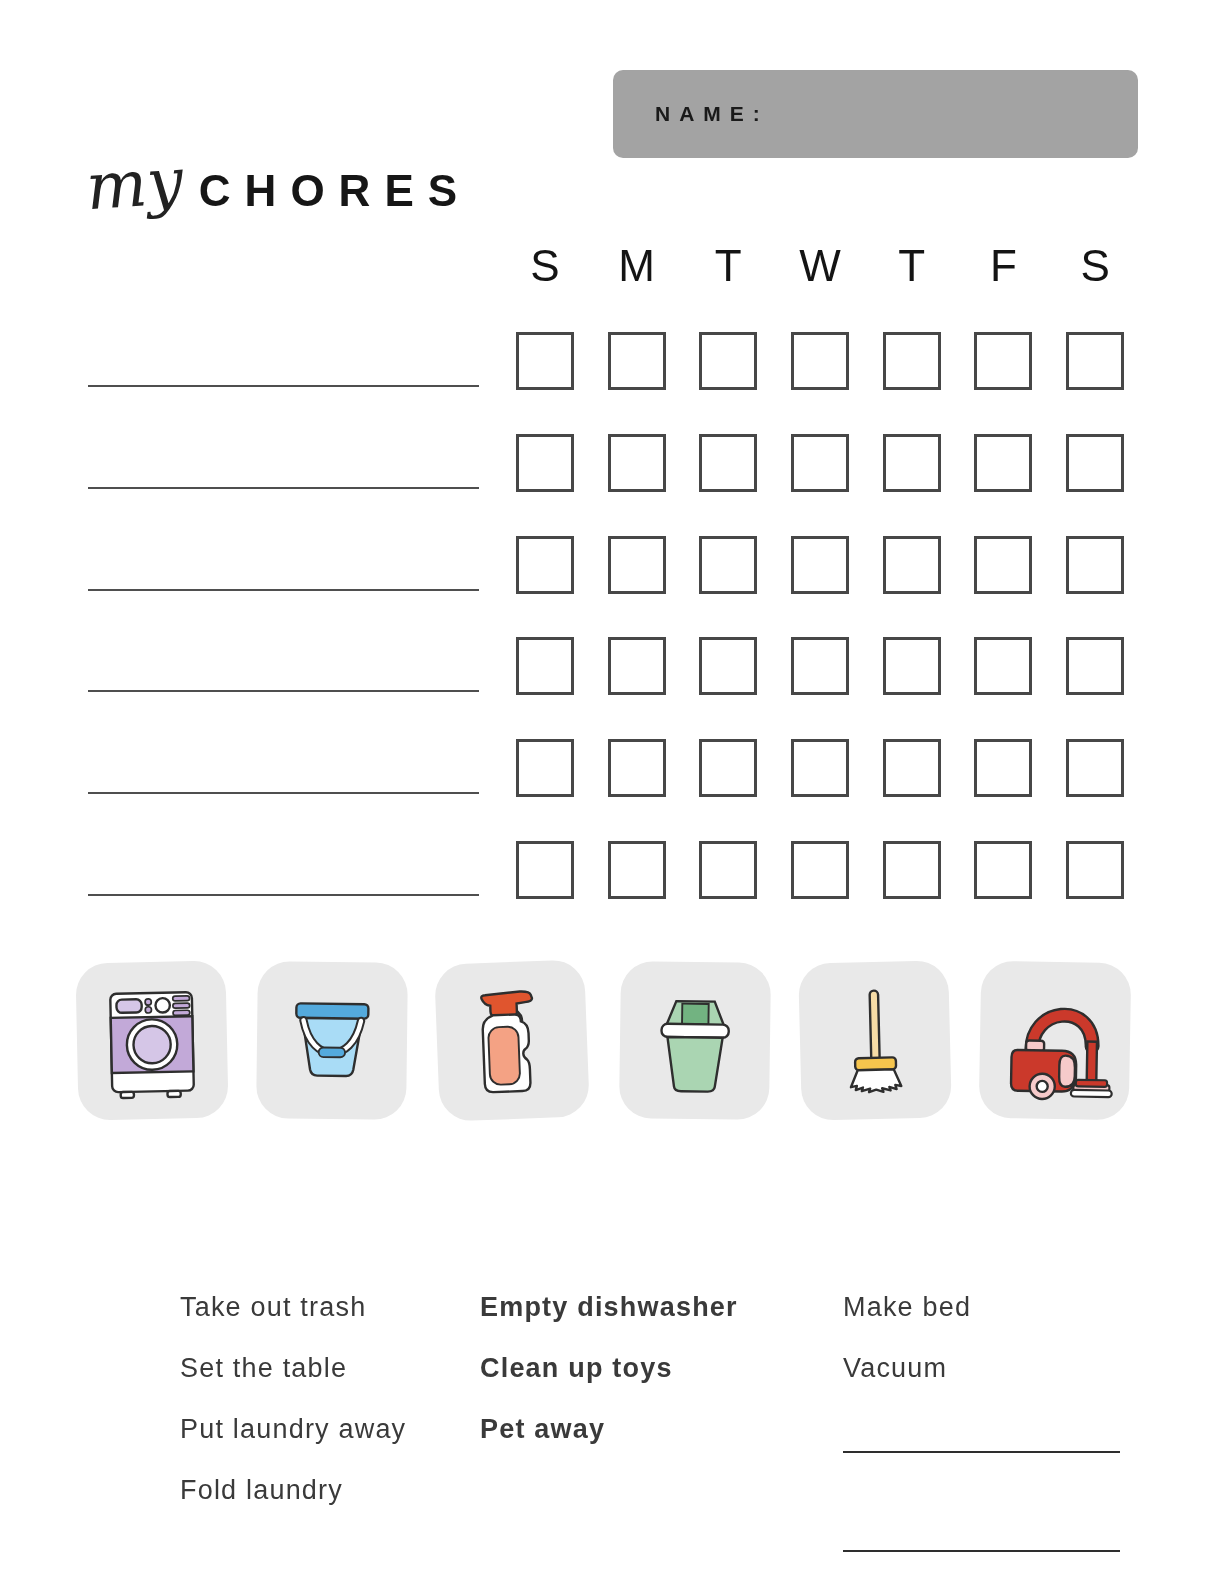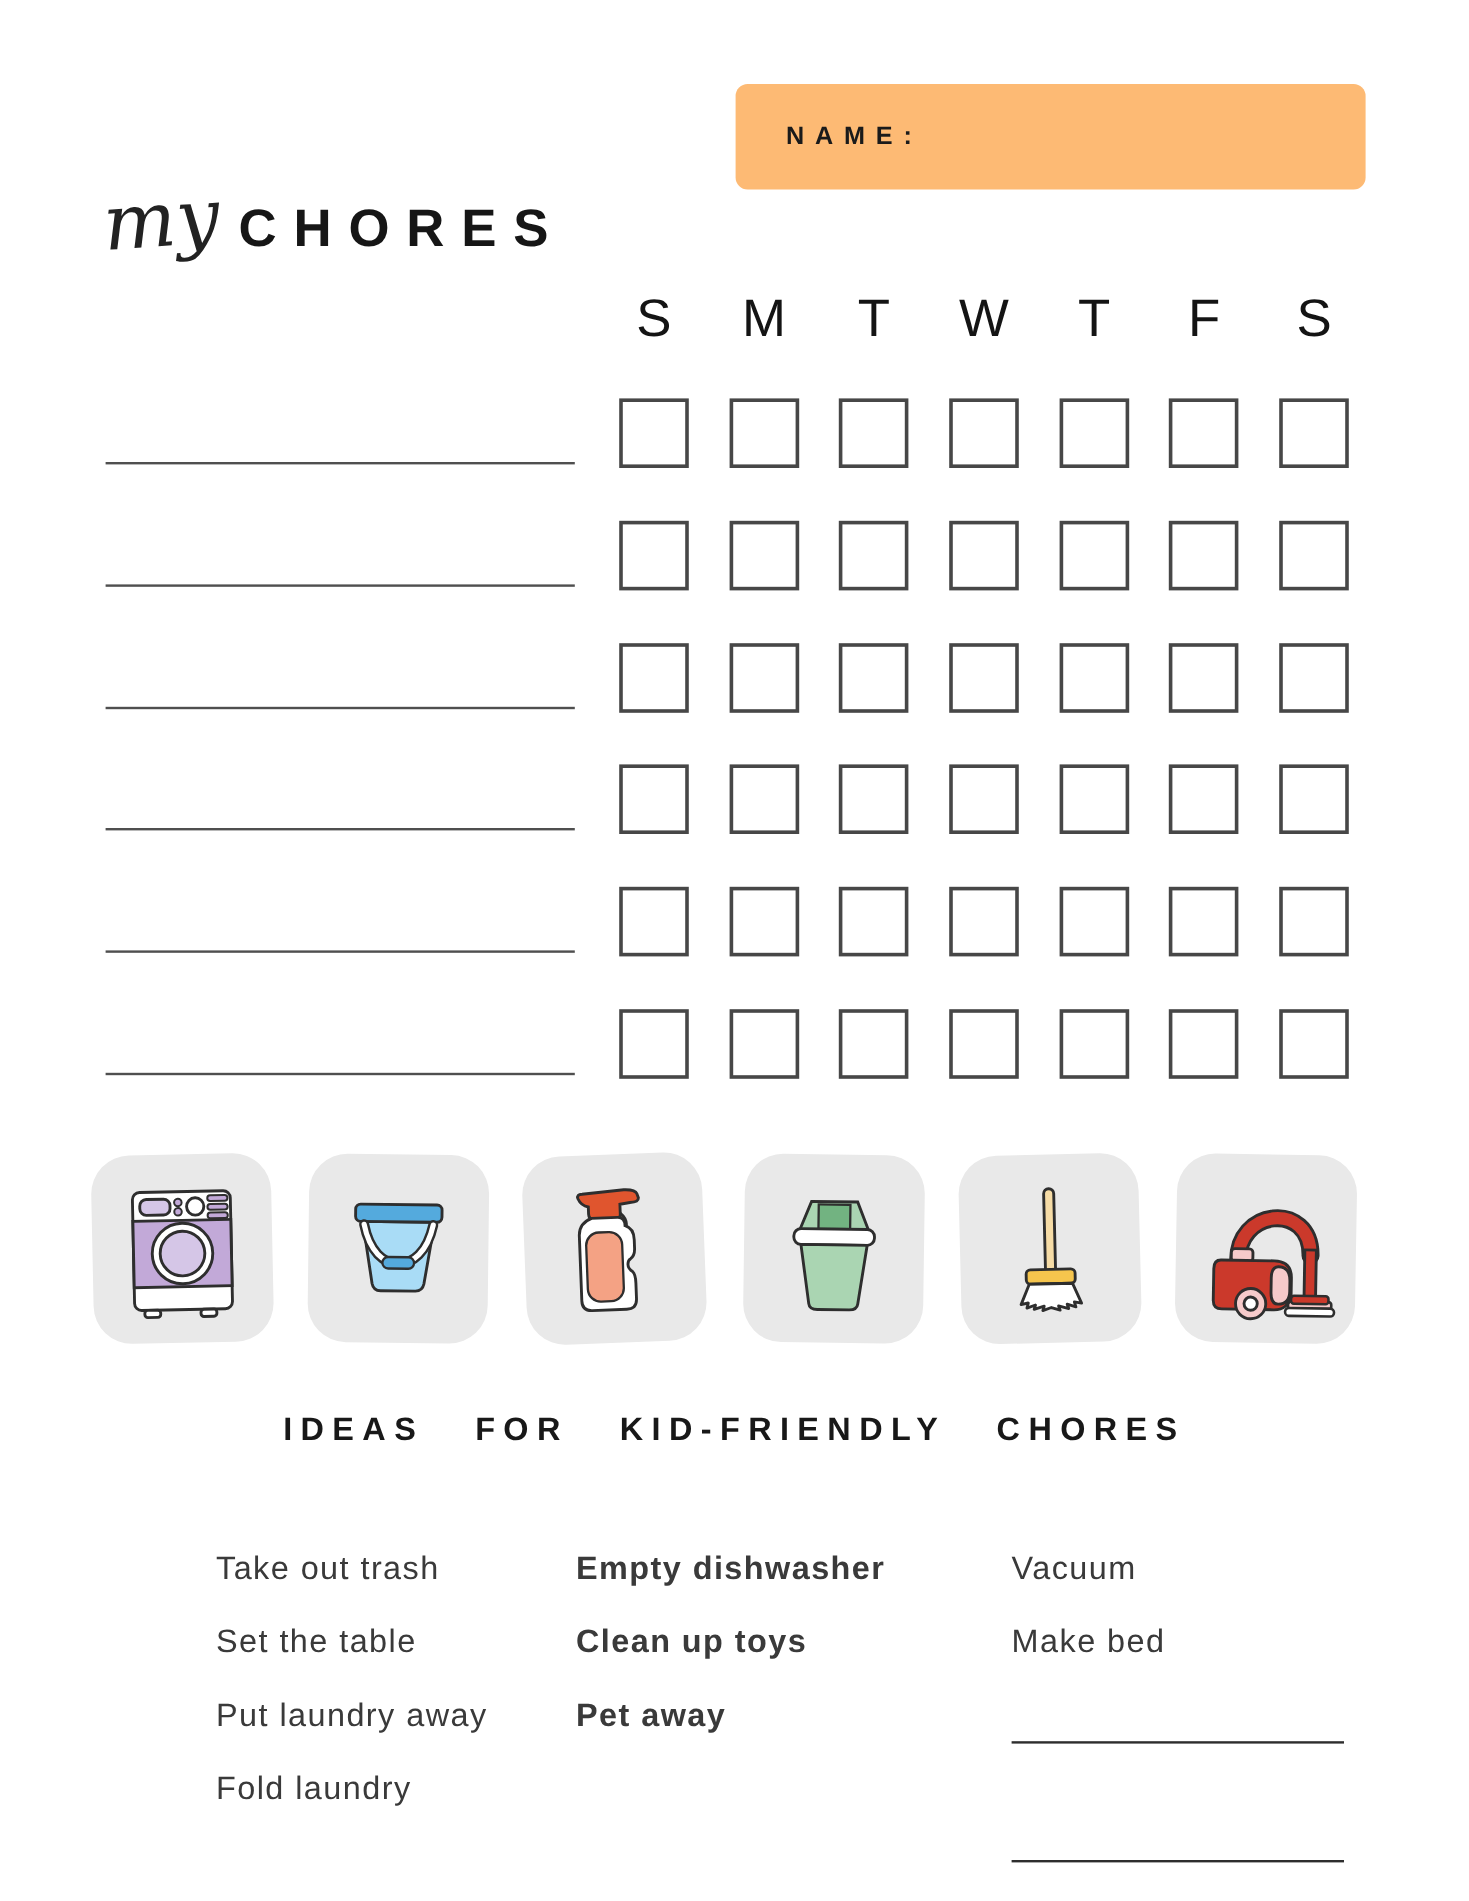--- a/index.html
+++ b/index.html
@@ -1,21 +1,21 @@
 <!DOCTYPE html>
 <html><head>
 <meta charset="utf-8">
 <style>
   html,body{margin:0;padding:0;background:#fff;}
   .page{position:relative;width:1224px;height:1584px;background:#ffffff;overflow:hidden;
         font-family:"Liberation Sans", sans-serif;color:#1c1c1c;}
 
   
   .name-box{position:absolute;left:613px;top:70px;width:525px;height:88px;
-            background:#fdba74;border-radius:10px;}
+            background:#a3a3a3;border-radius:10px;}
   .name-label{position:absolute;left:42px;top:32px;font-size:21px;font-weight:600;
               letter-spacing:9px;color:#1a1a1a;}
 
   
   .title{position:absolute;left:86px;top:152px;display:flex;align-items:baseline;}
   .title-script{font-family:"DejaVu Serif", serif;font-style:italic;font-size:64px;
                 line-height:1;color:#222;transform:rotate(-4deg);}
   .title-main{font-size:44px;font-weight:700;letter-spacing:14px;margin-left:16px;color:#161616;}
 
   
@@ -202,37 +202,36 @@
         <rect x="68" y="82" width="26" height="5.5" rx="2" fill="#cb392b" stroke-width="1.8"></rect>
         <rect x="26" y="50" width="15" height="9" rx="2.5" fill="#f6caca"></rect>
         <path d="M19,58 Q14,58 14,64 L14,86 Q14,92 20,92 L56,92 Q66,92 68,82 L68,70 Q68,58 56,58 Z" fill="#cb392b"></path>
         <path d="M59,62 Q67,62 67,72 L67,79 Q67,88 59,88 Q54,88 54,80 L54,70 Q54,62 59,62 Z" fill="#f6caca"></path>
         <circle cx="40" cy="88" r="10.5" fill="#f6caca"></circle>
         <circle cx="40" cy="88" r="4.6" fill="#ffffff"></circle>
       </g>
     </svg>
   </div>
 
-  <div class="ideas-heading">IDEAS FOR KID-FRIENDLY CHORES</div>
 
   <div id="ideas-grid">
       <div class="idea-col" style="left: 180px;">
         <div class="idea-slot"><span>Take out trash</span></div>
         <div class="idea-slot"><span>Set the table</span></div>
         <div class="idea-slot"><span>Put laundry away</span></div>
         <div class="idea-slot"><span>Fold laundry</span></div>
       </div>
       <div class="idea-col" style="left: 480px; font-weight: bold;">
         <div class="idea-slot"><span>Empty dishwasher</span></div>
         <div class="idea-slot"><span>Clean up toys</span></div>
         <div class="idea-slot"><span>Pet away</span></div>
       </div>
       <div class="idea-col" style="left: 843px;">
+        <div class="idea-slot"><span>Make bed</span></div>
         <div class="idea-slot"><span>Vacuum</span></div>
-        <div class="idea-slot"><span>Make bed</span></div>
         <div class="idea-slot">
           <div class="custom-line"></div>
         </div>
         <div class="idea-slot">
           <div class="custom-line"></div>
         </div>
       </div>
     </div>
 
 

